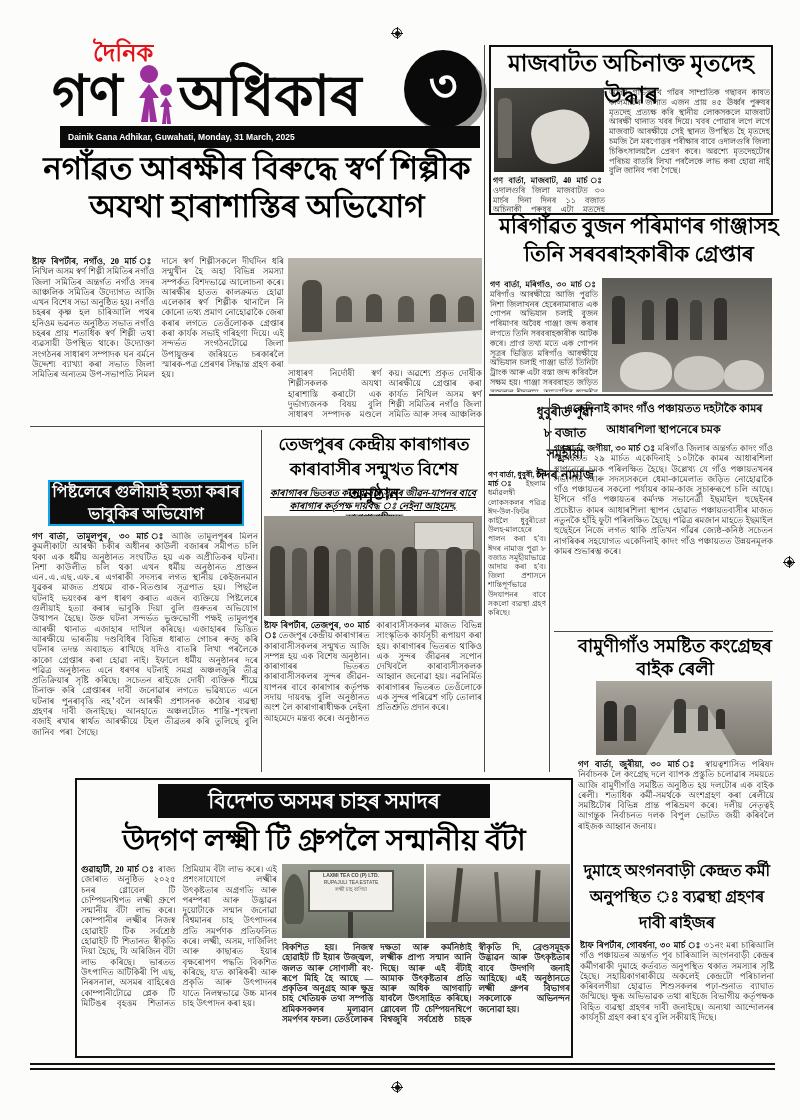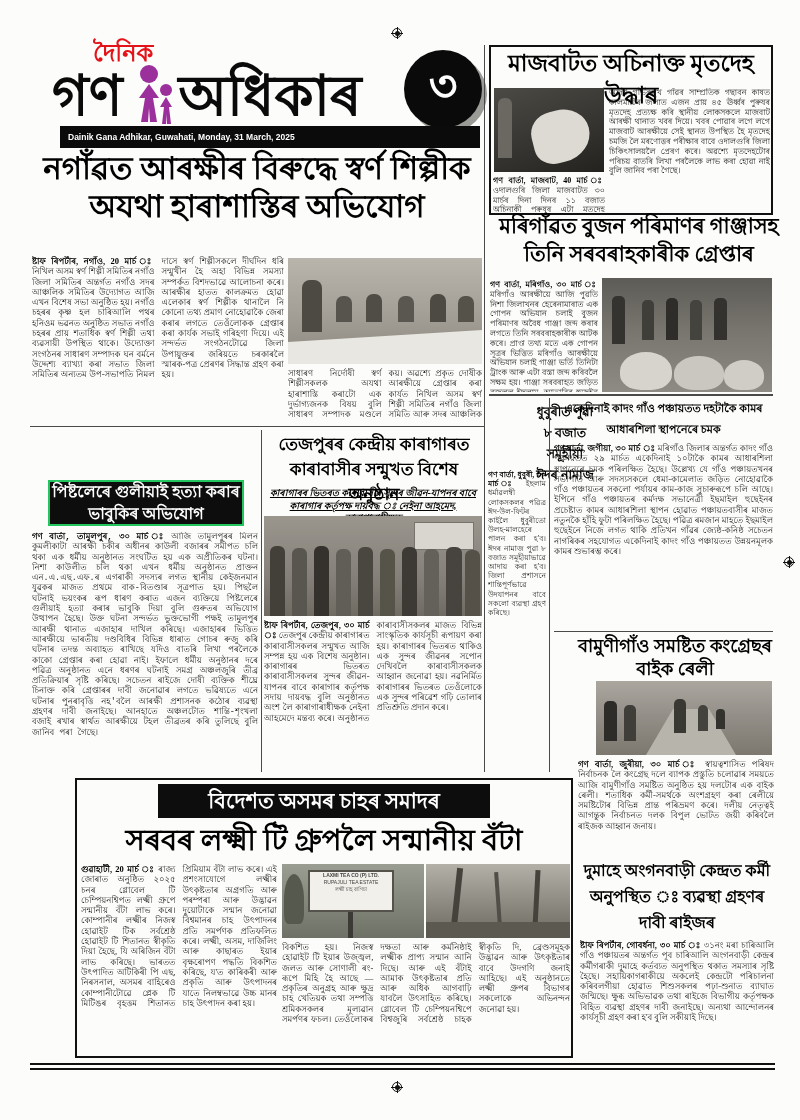--- a/index.html
+++ b/index.html
@@ -91,21 +91,21 @@
 
   <div class="bodytxt cols2 abs" style="left:288px;top:368px;width:194px;height:56px;">
     <span>সাধাৰণ নিৰ্দোষী স্বৰ্ণ শিল্পীসকলক অযথা হাৰাশাস্তি কৰাটো এক দুৰ্ভাগ্যজনক বিষয় বুলি সাধাৰণ সম্পাদক মণ্ডলে কয়। অৱশ্যে প্ৰকৃত দোষীক আৰক্ষীয়ে গ্ৰেপ্তাৰ কৰা কাৰ্যত নিখিল অসম স্বৰ্ণ শিল্পী সমিতিৰ নগাঁও জিলা সমিতি আৰু সদৰ আঞ্চলিক সমিতিয়ে আৰক্ষী প্ৰশাসনক সম্পূৰ্ণ সহযোগ কৰি যাব বুলি স্পষ্ট কৰি দিয়ে।</span>
   </div>
 
   <div class="rule abs" style="left:30px;top:426px;width:454px;height:1px;"></div>
   <div class="rule abs" style="left:261px;top:430px;width:1px;height:342px;"></div>
   <div class="rule abs" style="left:484px;top:45px;width:1px;height:727px;"></div>
 
   <div class="blackbox hl abs" style="left:48px;top:480px;width:196px;height:46px;font-size:16px;line-height:22px;
-       display:flex;align-items:center;justify-content:center;border:2px solid #22c55e;box-sizing:border-box;">পিষ্টলেৰে গুলীয়াই হত্যা কৰাৰ ভাবুকিৰ অভিযোগ</div>
+       display:flex;align-items:center;justify-content:center;border:2px solid #0ea5e9;box-sizing:border-box;">পিষ্টলেৰে গুলীয়াই হত্যা কৰাৰ ভাবুকিৰ অভিযোগ</div>
   <div class="bodytxt abs" style="left:32px;top:532px;width:226px;height:238px;font-family:Liberation Mono, monospace;">
     <span class="byline">গণ বাৰ্তা, তামুলপুৰ, ৩০ মাৰ্চ ঃ</span>
     <span>আজি তামুলপুৰৰ মিলন কুমলীকাটা আৰক্ষী চকীৰ অধীনৰ কাউলী বজাৰৰ সমীপত চলি থকা এক ধৰ্মীয় অনুষ্ঠানত সংঘটিত হয় এক অপ্ৰীতিকৰ ঘটনা। নিশা কাউলীত চলি থকা এখন ধৰ্মীয় অনুষ্ঠানত প্ৰাক্তন এন.এ.এছ.এফ.ৰ এগৰাকী সদস্যৰ লগত স্থানীয় কেইজনমান যুৱকৰ মাজত প্ৰথমে বাক-বিতণ্ডাৰ সূত্ৰপাত হয়। পিছলৈ ঘটনাই ভয়ংকৰ ৰূপ ধাৰণ কৰাত এজন ব্যক্তিয়ে পিষ্টলেৰে গুলীয়াই হত্যা কৰাৰ ভাবুকি দিয়া বুলি গুৰুতৰ অভিযোগ উত্থাপন হৈছে। উক্ত ঘটনা সন্দৰ্ভত ভুক্তভোগী পক্ষই তামুলপুৰ আৰক্ষী থানাত এজাহাৰ দাখিল কৰিছে। এজাহাৰৰ ভিত্তিত আৰক্ষীয়ে ভাৰতীয় দণ্ডবিধিৰ বিভিন্ন ধাৰাত গোচৰ ৰুজু কৰি ঘটনাৰ তদন্ত অব্যাহত ৰাখিছে যদিও বাতৰি লিখা পৰলৈকে কাকো গ্ৰেপ্তাৰ কৰা হোৱা নাই। ইফালে ধৰ্মীয় অনুষ্ঠানৰ দৰে পৱিত্ৰ অনুষ্ঠানত এনে ধৰণৰ ঘটনাই সমগ্ৰ অঞ্চলজুৰি তীব্ৰ প্ৰতিক্ৰিয়াৰ সৃষ্টি কৰিছে। সচেতন ৰাইজে দোষী ব্যক্তিক শীঘ্ৰে চিনাক্ত কৰি গ্ৰেপ্তাৰৰ দাবী জনোৱাৰ লগতে ভৱিষ্যতে এনে ঘটনাৰ পুনৰাবৃত্তি নহ'বলৈ আৰক্ষী প্ৰশাসনক কঠোৰ ব্যৱস্থা গ্ৰহণৰ দাবী জনাইছে। আনহাতে অঞ্চলটোত শান্তি-শৃংখলা বজাই ৰখাৰ স্বাৰ্থত আৰক্ষীয়ে টহল তীব্ৰতৰ কৰি তুলিছে বুলি জানিব পৰা গৈছে।</span>
   </div>
 
   <div class="hl abs" style="left:266px;top:432px;width:216px;height:52px;font-size:17px;line-height:25px;">তেজপুৰৰ কেন্দ্ৰীয় কাৰাগাৰত কাৰাবাসীৰ সন্মুখত বিশেষ অনুষ্ঠান</div>
   <div class="subhead-it abs" style="left:264px;top:487px;width:218px;height:26px;font-size:9.5px;line-height:12.5px;">কাৰাগাৰৰ ভিতৰত কাৰাবাসীৰ সুন্দৰ জীৱন-যাপনৰ বাবে কাৰাগাৰ কৰ্তৃপক্ষ দায়বদ্ধ ঃ নেইনা আহমেদ, কাৰাগাৰাধীক্ষক</div>
 
   <div class="photo" style="left:264px;top:516px;width:218px;height:100px;background:linear-gradient(180deg,#9a968e 0%,#85817a 60%,#6f6b63 100%);">
     <div class="fig" style="left:150px;top:6px;width:58px;height:26px;background:#d8d6cf;border:1px solid #77746d;"></div>
@@ -189,21 +189,21 @@
   </div>
 
   <div class="hl abs" style="left:580px;top:858px;width:194px;height:78px;font-size:16px;line-height:26px;">দুমাহে অংগনবাড়ী কেন্দ্ৰত কৰ্মী অনুপস্থিত ঃ ব্যৱস্থা গ্ৰহণৰ দাবী ৰাইজৰ</div>
   <div class="bodytxt abs" style="left:580px;top:940px;width:194px;height:114px;">
     <span class="byline">ষ্টাফ ৰিপৰ্টাৰ, গোবৰ্ধনা, ৩০ মাৰ্চ ঃ</span>
     <span>৩১নং মৰা চাৰিআলি গাঁও পঞ্চায়তৰ অন্তৰ্গত পূব চাৰিআলি অংগনবাড়ী কেন্দ্ৰৰ কৰ্মীগৰাকী দুমাহে কৰ্তব্যত অনুপস্থিত থকাত সমস্যাৰ সৃষ্টি হৈছে। সহায়িকাগৰাকীয়ে অকলেই কেন্দ্ৰটো পৰিচালনা কৰিবলগীয়া হোৱাত শিশুসকলৰ পঢ়া-শুনাত ব্যাঘাত জন্মিছে। ক্ষুব্ধ অভিভাৱক তথা ৰাইজে বিভাগীয় কৰ্তৃপক্ষক বিহিত ব্যৱস্থা গ্ৰহণৰ দাবী জনাইছে। অন্যথা আন্দোলনৰ কাৰ্যসূচী গ্ৰহণ কৰা হ'ব বুলি সকীয়াই দিছে।</span>
   </div>
 
   <div class="abs" style="left:75px;top:778px;width:498px;height:280px;border:2px solid #111;box-sizing:border-box;background:#fcfcfa;"></div>
   <div class="blackbox hl abs" style="left:158px;top:784px;width:332px;height:34px;font-size:21px;line-height:34px;">বিদেশত অসমৰ চাহৰ সমাদৰ</div>
-  <div class="hl abs" style="left:85px;top:820px;width:478px;height:40px;font-size:29px;line-height:40px;">সৰবৰ লক্ষ্মী টি গ্ৰুপলৈ সন্মানীয় বঁটা</div>
+  <div class="hl abs" style="left:85px;top:820px;width:478px;height:40px;font-size:29px;line-height:40px;">উদগণ লক্ষ্মী টি গ্ৰুপলৈ সন্মানীয় বঁটা</div>
 
   <div class="bodytxt cols2 abs" style="left:81px;top:864px;width:196px;height:190px;">
     <span class="byline">গুৱাহাটী, 20 মাৰ্চ ঃ</span>
     <span>ৰাজ্য জোৰাত অনুষ্ঠিত ২০২৫ চনৰ গ্লোবেল টি চেম্পিয়নশ্বিপত লক্ষ্মী গ্ৰুপে সন্মানীয় বঁটা লাভ কৰে। কোম্পানীৰ লক্ষ্মীৰ নিজস্ব হোৱাইট টিক সৰ্বশ্ৰেষ্ঠ হোৱাইট টি শিতানত স্বীকৃতি দিয়া হৈছে, যি অৰিজিন বঁটা লাভ কৰিছে। ভাৰতত উৎপাদিত অটিকিৰী পি এছ, নিৰসনাল, অসমৰ বাহিৰেও কোম্পানীটোৱে প্লেক টি মিটিঙৰ বৃহত্তম শিতানত প্ৰিমিয়াম বঁটা লাভ কৰে। এই প্ৰশংসাযোগে লক্ষ্মীৰ উৎকৃষ্টতাৰ অগ্ৰগতি আৰু পৰম্পৰা আৰু উদ্ভাৱন দুয়োটাকে সন্মান জনোৱা বিশ্বমানৰ চাহ উৎপাদনৰ প্ৰতি সমৰ্পণক প্ৰতিফলিত কৰে। লক্ষ্মী, অসম, দাৰ্জিলিং আৰু কাছাৰত ইয়াৰ বৃক্ষৰোপণ পদ্ধতি বিকশিত কৰিছে, য'ত কাৰিকৰী আৰু প্ৰকৃতি আৰু উৎপাদনৰ যাতে নিলম্বভাৱে উচ্চ মানৰ চাহ উৎপাদন কৰা হয়।</span>
   </div>
 
   <div class="photo" style="left:282px;top:864px;width:142px;height:74px;background:linear-gradient(180deg,#9a9d92 0%,#82857a 55%,#6e7166 100%);">
     <div class="fig" style="left:66px;top:44px;width:5px;height:30px;background:#3c3a35;"></div>
     <div class="fig" style="left:26px;top:6px;width:86px;height:42px;background:#f2f0ea;border:2px solid #55524c;box-sizing:border-box;
          text-align:center;font-family:'Liberation Sans',sans-serif;color:#444;overflow:hidden;">
@@ -214,20 +214,20 @@
     <div class="fig" style="left:2px;top:10px;width:20px;height:50px;background:#565a4e;border-radius:50% 50% 20% 20%;"></div>
   </div>
 
   <div class="photo" style="left:426px;top:864px;width:144px;height:74px;background:linear-gradient(180deg,#b3b0a8 0%,#8f8c84 50%,#6c6961 100%);">
     <div class="fig" style="left:28px;top:4px;width:6px;height:60px;background:#45423c;transform:rotate(6deg);"></div>
     <div class="fig" style="left:70px;top:8px;width:4px;height:54px;background:#514e47;transform:rotate(-4deg);"></div>
     <div class="fig" style="left:108px;top:6px;width:5px;height:58px;background:#45423c;transform:rotate(3deg);"></div>
     <div class="fig" style="left:0;bottom:0;width:144px;height:16px;background:#5c5951;"></div>
   </div>
 
-  <div class="bodytxt cols3 abs" style="left:282px;top:942px;width:288px;height:112px;">
+  <div class="bodytxt cols3 abs" style="left:282px;top:942px;width:288px;height:112px;font-weight:bold;">
     <span>বিকশিত হয়। নিজস্ব হোৱাইট টি ইয়াৰ উজ্জ্বল, জলত আৰু সোণালী ৰং-ৰূপে মিহি হৈ আছে — প্ৰকৃতিৰ অনুগ্ৰহ আৰু ক্ষুদ্ৰ চাহ খেতিয়ক তথা সম্পত্তি শ্ৰমিকসকলৰ মূল্যৱান সমৰ্পণৰ ফচল। তেওঁলোকৰ দক্ষতা আৰু কৰ্মনিষ্ঠাই লক্ষ্মীক প্ৰাপ্য সন্মান আনি দিছে। আৰু এই বঁটাই আমাক উৎকৃষ্টতাৰ প্ৰতি আৰু অধিক আগবাঢ়ি যাবলৈ উৎসাহিত কৰিছে। গ্লোবেল টি চেম্পিয়নশ্বিপে বিশ্বজুৰি সৰ্বশ্ৰেষ্ঠ চাহক স্বীকৃতি দি, ব্ৰেণ্ডসমূহক উদ্ভাৱন আৰু উৎকৃষ্টতাৰ বাবে উদগণি জনাই আহিছে। এই অনুষ্ঠানতে লক্ষ্মী গ্ৰুপৰ বিভাগৰ সকলোকে অভিনন্দন জনোৱা হয়।</span>
   </div>
 
   <div class="rule abs" style="left:30px;top:1063px;width:745px;height:2px;background:#111;"></div>
   <div class="rule abs" style="left:30px;top:1068px;width:745px;height:2px;background:#111;"></div>
 
 </div>
 
 </body></html>

